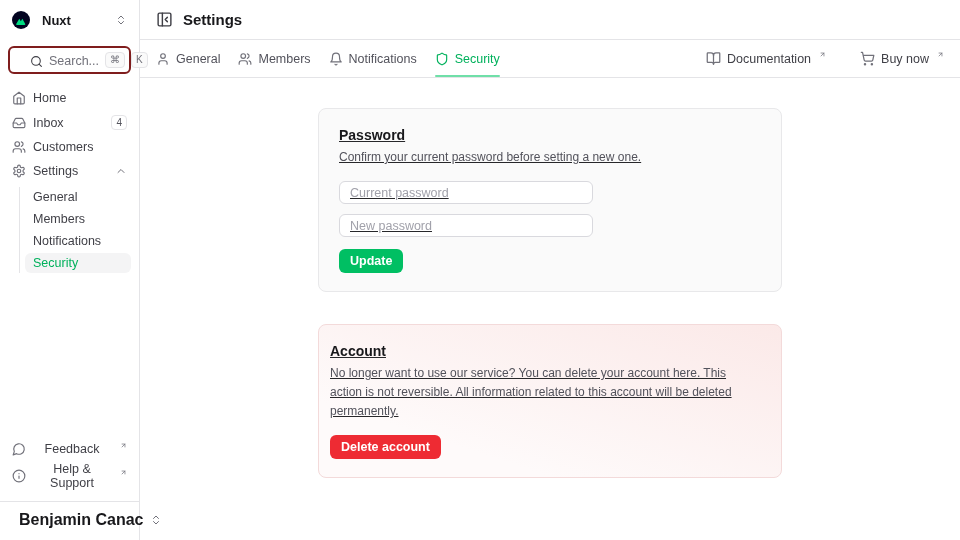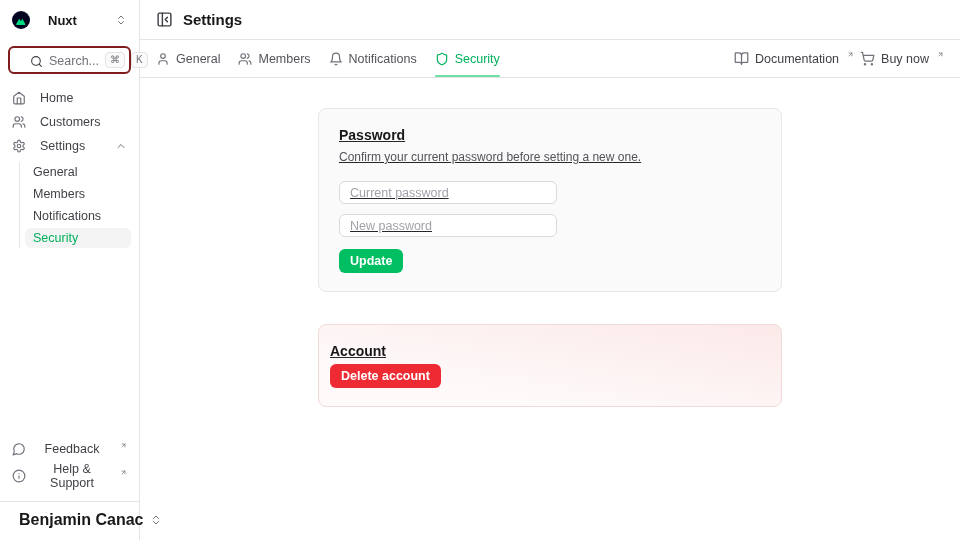--- a/index.html
+++ b/index.html
@@ -2,27 +2,27 @@
 <html><head>
 <meta charset="utf-8">
 <style>
   * { margin:0; padding:0; box-sizing:border-box; }
   html,body { width:960px; height:540px; overflow:hidden; }
   body { font-family:"Liberation Sans", sans-serif; font-size:13px; color:#27272a; background:#fff; display:flex; }
   svg { display:block; flex:none; }
 
   
   .sidebar { width:140px; height:540px; border-right:1px solid #e4e4e7; display:flex; flex-direction:column; padding:8px; background:#fff; }
-  .team-switcher { display:flex; align-items:center; gap:18px; padding:3px 4px; border-radius:6px; cursor:pointer;justify-content:flex-end; }
+  .team-switcher { display:flex; align-items:center; gap:12px; padding:3px 4px; border-radius:6px; cursor:pointer;justify-content:flex-end; }
   .team-name { font-weight:700; font-size:13px; color:#18181b; flex:1; }
   .search-btn { margin-top:14px; display:flex; align-items:flex-end; gap:6px; border:2px solid #7f1d1d; border-radius:6px; padding:4px 20px; color:#71717a; cursor:pointer; background:#fff; }
   .search-label { flex:1; font-size:12.5px; color:#71717a; text-align:left; }
   .kbd { font-size:10px; color:#71717a; border:1px solid #e4e4e7; background:#fafafa; border-radius:4px; padding:1px 4px; line-height:12px; }
   .nav { margin-top:14px; display:flex; flex-direction:column; gap:4px; }
-  .nav-item { display:flex; align-items:center; gap:14px; padding:3px 4px; border-radius:6px; color:#3f3f46; cursor:pointer; }
+  .nav-item { display:flex; align-items:center; gap:7px; padding:3px 4px; border-radius:6px; color:#3f3f46; cursor:pointer; }
   .nav-item .icon { color:#71717a; }
   .nav-label { flex:1; font-size:12.5px; }
   .badge { font-size:10px; color:#52525b; border:1px solid #e4e4e7; border-radius:4px; padding:0 4px; line-height:13px; background:#fff; }
   .subnav { margin-left:11px; border-left:1px solid #e4e4e7; padding-left:5px; display:flex; flex-direction:column; gap:2px; margin-top:2px; }
   .subnav-item { padding:3px 8px; border-radius:6px; font-size:12.5px; color:#3f3f46; cursor:pointer; }
   .subnav-item.active { background:#f4f4f5; color:#00b15c; }
   .spacer { flex:1; }
   .foot-link { display:flex; align-items:center; gap:7px; padding:3px 4px; border-radius:6px; color:#3f3f46; cursor:pointer;text-align:center; }
   .foot-link .icon { color:#71717a; }
   .ext { color:#71717a; margin-left:2px; transform:translateY(-4px); }
@@ -35,32 +35,32 @@
   .main { flex:1; display:flex; flex-direction:column; min-width:0; }
   .main-header { height:40px; border-bottom:1px solid #e4e4e7; display:flex; align-items:center; gap:10px; padding:0 16px; }
   .main-title { font-size:15px; font-weight:700; color:#18181b; }
   .toolbar { height:38px; border-bottom:1px solid #e4e4e7; display:flex; align-items:center; padding:0 16px; position:relative; }
   .tabs { display:flex; align-items:stretch; gap:18px; height:100%; }
   .tab { display:flex; align-items:center; gap:6px; color:#52525b; cursor:pointer; position:relative; font-size:12.5px; }
   .tab .icon { color:#71717a; }
   .tab.active { color:#00b15c; }
   .tab.active .icon { color:#00b15c; }
   .tab.active::after { content:""; position:absolute; left:0; right:0; bottom:0; height:2px; background:#6fdfa8; border-radius:2px; }
-  .toolbar-actions { margin-left:auto; display:flex; align-items:center; gap:6px; }
+  .toolbar-actions { margin-left:auto; display:flex; align-items:center; gap:34px; }
   .action-link { display:flex; align-items:center; gap:6px; color:#3f3f46; font-size:12.5px; cursor:pointer; }
   .action-link .icon { color:#71717a; }
 
   .content { flex:1; overflow:auto; padding:30px 0; }
   .card { width:464px; margin:0 auto; border-radius:8px; padding:18px 20px;text-decoration:underline; }
   .card + .card { margin-top:32px; }
   .card-password { background:#fafafa; border:1px solid #e8e8ea; }
   .card-account { background:linear-gradient(to bottom left, #fbe9e8, #fefafa 75%); border:1px solid #f3dada;padding-left:11px; }
   .card-title { font-size:14px; font-weight:700; color:#18181b; margin-bottom:5px; }
   .card-desc { font-size:12px; color:#52525b; line-height:19px; margin-bottom:14px; }
-  .field { display:block; width:218px; height:23px; border:1px solid #d9d9de; border-radius:6px; background:#fff; padding:0 10px; font-size:12.5px; font-family:"Liberation Sans",sans-serif; color:#18181b; margin-bottom:10px; outline:none; }
+  .field { display:block; width:254px; height:23px; border:1px solid #d9d9de; border-radius:6px; background:#fff; padding:0 10px; font-size:12.5px; font-family:"Liberation Sans",sans-serif; color:#18181b; margin-bottom:10px; outline:none; }
   .field::placeholder { color:#a1a1aa; }
   .btn { border:none; border-radius:6px; color:#fff; font-size:12.5px; font-weight:600; font-family:"Liberation Sans",sans-serif; padding:5px 11px; cursor:pointer; }
   .btn-update { background:#00bf63; margin-top:2px; }
   .btn-delete { background:#ee2b33; }
 </style>
 </head>
 <body>
 
 <aside class="sidebar">
 
@@ -98,20 +98,30 @@
         <svg width="14" height="14" viewBox="0 0 24 24" fill="none" stroke="currentColor" stroke-width="2" stroke-linecap="round" stroke-linejoin="round">
             <path d="m3 9 9-7 9 7v11a2 2 0 0 1-2 2H5a2 2 0 0 1-2-2z"></path>
             <polyline points="9 22 9 12 15 12 15 22"></polyline>
           </svg>
       </span>
       <span class="nav-label">Home</span>
     </div>
     <div class="nav-item">
       <span class="icon">
         <svg width="14" height="14" viewBox="0 0 24 24" fill="none" stroke="currentColor" stroke-width="2" stroke-linecap="round" stroke-linejoin="round">
+            <polyline points="22 12 16 12 14 15 10 15 8 12 2 12"></polyline>
+            <path d="M5.45 5.11 2 12v6a2 2 0 0 0 2 2h16a2 2 0 0 0 2-2v-6l-3.45-6.89A2 2 0 0 0 16.76 4H7.24a2 2 0 0 0-1.79 1.11z"></path>
+          </svg>
+      </span>
+      <span class="nav-label">Inbox</span>
+      <span class="badge">4</span>
+    </div>
+    <div class="nav-item">
+      <span class="icon">
+        <svg width="14" height="14" viewBox="0 0 24 24" fill="none" stroke="currentColor" stroke-width="2" stroke-linecap="round" stroke-linejoin="round">
             <path d="M16 21v-2a4 4 0 0 0-4-4H6a4 4 0 0 0-4 4v2"></path>
             <circle cx="9" cy="7" r="4"></circle>
             <path d="M22 21v-2a4 4 0 0 0-3-3.87"></path>
             <path d="M16 3.13a4 4 0 0 1 0 7.75"></path>
           </svg>
       </span>
       <span class="nav-label">Customers</span>
     </div>
     <div class="nav-item">
       <span class="icon">
@@ -276,17 +286,18 @@
     <section class="card card-password">
       <h2 class="card-title">Password</h2>
       <p class="card-desc">Confirm your current password before setting a new one.</p>
       <input class="field" type="password" placeholder="Current password" style="">
       <input class="field" type="password" placeholder="New password" style="">
       <button class="btn btn-update">Update</button>
     </section>
 
     <section class="card card-account">
       <h2 class="card-title">Account</h2>
+      <p class="card-desc">No longer want to use our service? You can delete your account here. This action is not reversible. All information related to this account will be deleted permanently.</p>
       <button class="btn btn-delete">Delete account</button>
     </section>
 
   </div>
 </main>
 
 </body></html>

